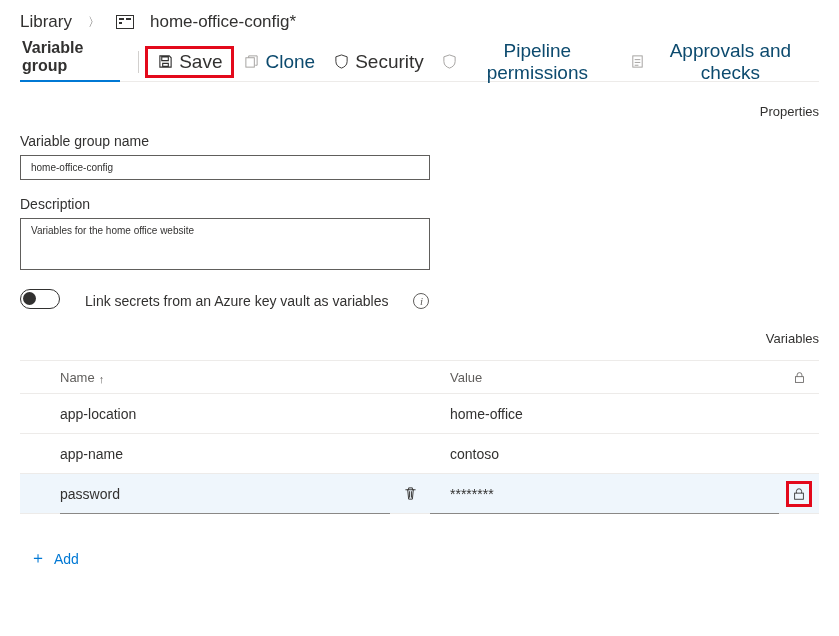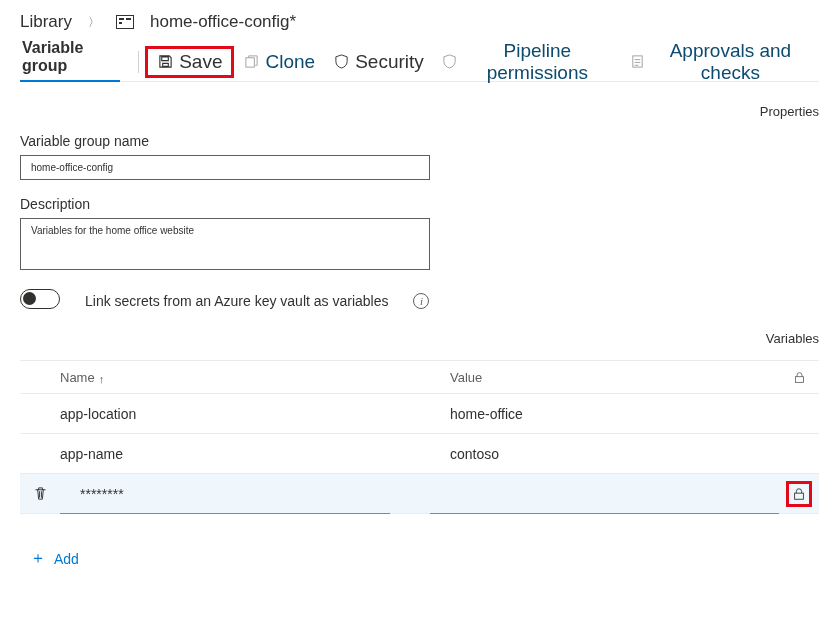--- a/index.html
+++ b/index.html
@@ -232,20 +232,21 @@
     </div>
 
     <div class="td-row">
       <div class="col-name">app-name</div>
       <div class="col-del"></div>
       <div class="col-value">contoso</div>
       <div class="col-lock"></div>
     </div>
 
     <div class="td-row selected">
+      <div class="col-name">password</div>
       <div class="col-del">
         <span>
           <svg width="15" height="15" viewBox="0 0 16 16">
               <path d="M3 4h10M6 4V2h4v2M5 4l1 10h4l1-10M7 6v6M9 6v6" fill="none" stroke="#323130" stroke-linecap="round"></path>
             </svg>
         </span>
       </div>
       <div class="col-value">********</div>
       <div class="col-lock">
         <span class="highlight-red" style="padding:3px;display:inline-flex">

